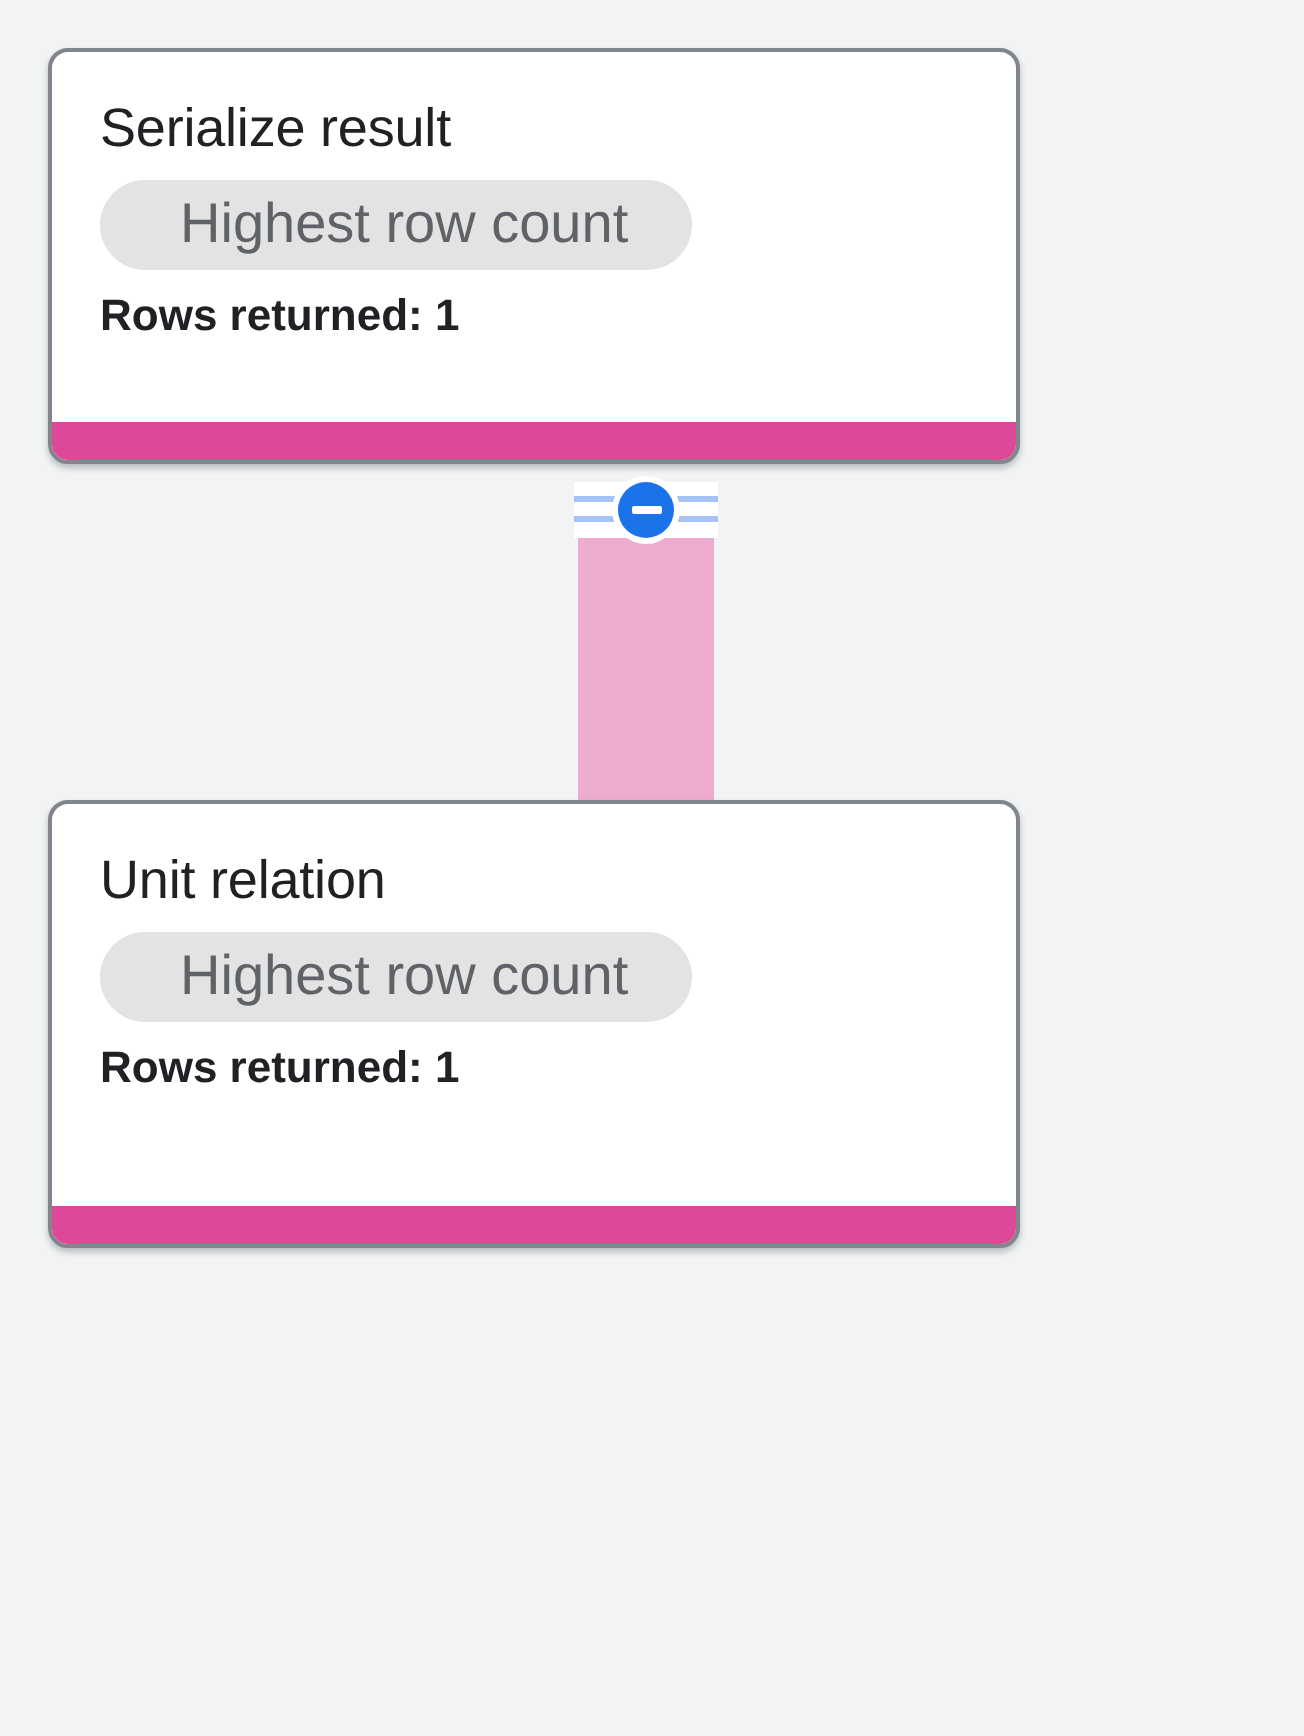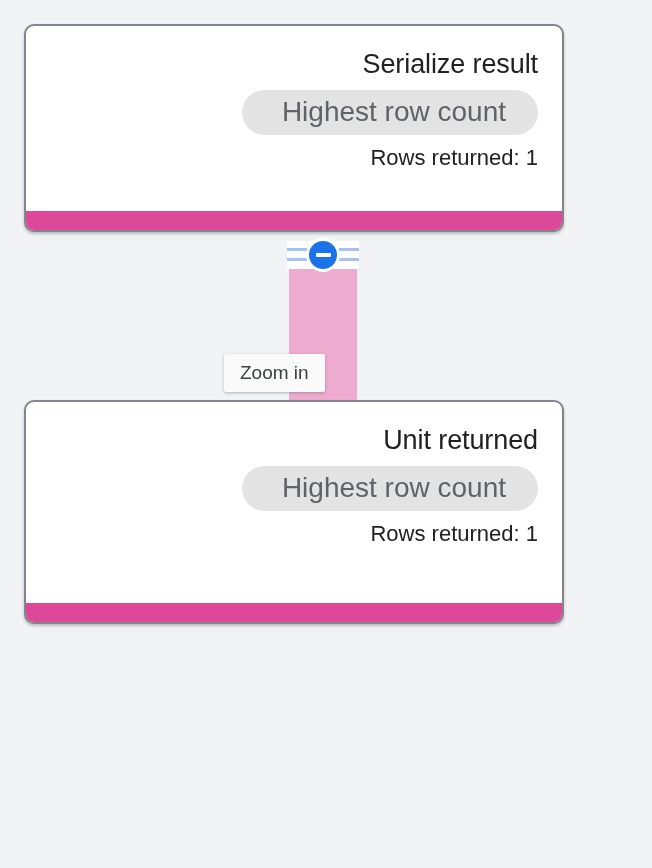--- a/index.html
+++ b/index.html
@@ -30,29 +30,28 @@
     width: 68px;
     height: 152px;
     background: #eeabd0;
     z-index: 1;
   }
 
   
   .node-card {
     position: absolute;
     left: 24px;
-    width: 540px;
+    width: 486px;
     background: #ffffff;
     border: 2px solid #80868b;
     border-radius: 10px;
     box-sizing: border-box;
     box-shadow: 0 2px 3px rgba(60,64,67,0.30);
     overflow: hidden;
     z-index: 3;
-    text-align: right;
   }
   .node-card.card-1 { top: 24px;  height: 208px; }
   .node-card.card-2 { top: 400px; height: 224px; }
 
   .card-body {
     padding: 22px 24px 0 24px;
   }
 
   .card-title {
     font-size: 27px;
@@ -76,20 +75,21 @@
     border-radius: 24px;
     white-space: nowrap;
   }
 
   .rows-line {
     margin-top: 9px;
     font-size: 22px;
     line-height: 28px;
     color: #202124;
     white-space: nowrap;
+    font-weight: bold;
   }
 
   .card-footer-bar {
     position: absolute;
     left: 0;
     right: 0;
     bottom: 0;
     height: 19px;
     background: #dd4899;
   }
@@ -175,34 +175,33 @@
       <div class="badge-row">
         <span class="status-badge">Highest row count</span>
       </div>
       <div class="rows-line">Rows returned: 1</div>
     </div>
     <div class="card-footer-bar"></div>
   </div>
 
   <div class="node-card card-2">
     <div class="card-body">
-      <div class="card-title">Unit returned</div>
+      <div class="card-title">Unit relation</div>
       <div class="badge-row">
         <span class="status-badge">Highest row count</span>
       </div>
       <div class="rows-line">Rows returned: 1</div>
     </div>
     <div class="card-footer-bar"></div>
   </div>
 
   <div class="edge-zoom-control">
     <div class="edge-line line-top"></div>
     <div class="edge-line line-bottom"></div>
     <div class="zoom-circle-wrap">
       <div class="zoom-circle">
         <div class="zoom-minus-glyph"></div>
       </div>
     </div>
   </div>
 
-  <div class="tooltip">Zoom in</div>
 
 </div>
 
 </body></html>

